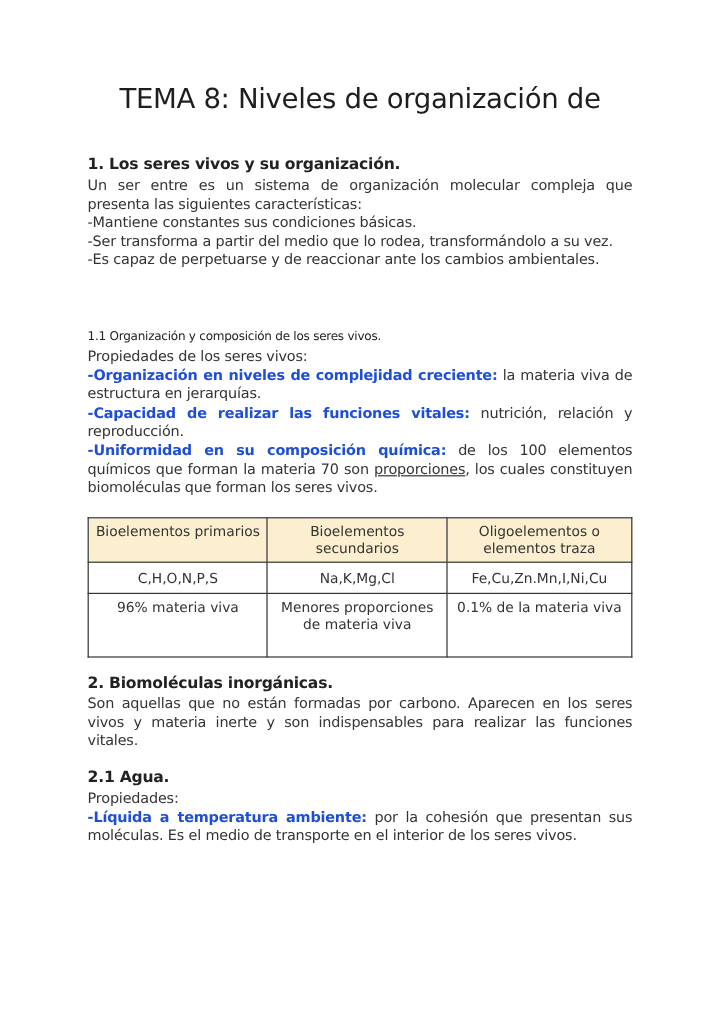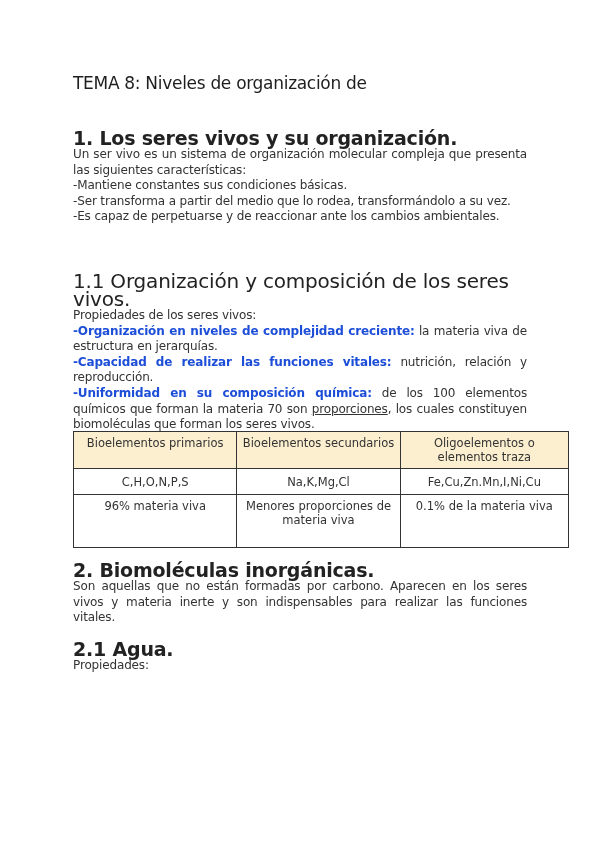--- a/index.html
+++ b/index.html
@@ -1,45 +1,45 @@
 <!DOCTYPE html>
 <html><head>
 <meta charset="utf-8">
 <style>
   html, body { margin: 0; padding: 0; background: #ffffff; }
   body { width: 600px; height: 848px; position: relative; overflow: hidden;
          font-family: "DejaVu Sans", sans-serif; color: #2b2b2b; }
   .page { position: absolute; left: 73px; top: 0; width: 454px; }
-  .title { position: absolute; left: 0; top: 68px; width: 454px; 
-           font-size: 17px; line-height: 30px; font-weight: normal; color: #1e1e1e; letter-spacing: -0.3px; }
-  .h1 { font-size: 19px; font-weight: bold; line-height: 18px; color: #222; margin: 0; letter-spacing: -0.2px; }
-  .h2 { font-size: 20px; font-weight: normal; line-height: 18px; color: #222; margin: 0; letter-spacing: -0.2px; }
+  .title { position: absolute; left: 0; top: 68px; width: 454px; text-align: center;
+           font-size: 23px; line-height: 30px; font-weight: normal; color: #1e1e1e; letter-spacing: -0.3px; }
+  .h1 { font-size: 13px; font-weight: bold; line-height: 18px; color: #222; margin: 0; letter-spacing: -0.2px; }
+  .h2 { font-size: 10px; font-weight: normal; line-height: 18px; color: #222; margin: 0; letter-spacing: -0.2px; }
   .body { font-size: 12px; line-height: 15.6px; color: #333; text-align: justify; margin: 0; letter-spacing: -0.15px; }
   .body b { font-weight: bold; color: #1d4ed8; }
   .u { text-decoration: underline; }
   .sec { position: absolute; left: 0; width: 454px; }
-  table.elems { position: absolute; left: 0; top: 431px; width: 496px; border-collapse: collapse;
+  table.elems { position: absolute; left: 0; top: 431px; width: 454px; border-collapse: collapse;
                 font-size: 11.5px; line-height: 14px; color: #333; }
   table.elems th, table.elems td { border: 1px solid #333; text-align: center; vertical-align: top; padding: 4px 4px; font-weight: normal; }
   table.elems th { background: #fcefd0; height: 28px; }
   table.elems tr.r1 td { height: 17px; vertical-align: middle; }
   table.elems tr.r2 td { height: 44px; margin-top: 48px; }
 </style>
 </head>
 <body>
 
 <div class="page">
 
   <div class="title">
     <div>TEMA 8: Niveles de organización de</div>
   </div>
 
   <div class="sec" style="top:129px;">
     <p class="h1">1. Los seres vivos y su organización.</p>
-    <p class="body">Un ser vivo es un sistema de organización molecular compleja que presenta las siguientes características:</p>
+    <p class="body">Un ser entre es un sistema de organización molecular compleja que presenta las siguientes características:</p>
     <p class="body">-Mantiene constantes sus condiciones básicas.</p>
     <p class="body">-Ser transforma a partir del medio que lo rodea, transformándolo a su vez.</p>
     <p class="body">-Es capaz de perpetuarse y de reaccionar ante los cambios ambientales.</p>
   </div>
 
   <div class="sec" style="top:272px;">
     <p class="h2">1.1 Organización y composición de los seres vivos.</p>
     <p class="body">Propiedades de los seres vivos:</p>
     <p class="body">
       <b>-Organización en niveles de complejidad creciente:</b><span> la materia viva de estructura en jerarquías.</span>
@@ -73,15 +73,18 @@
     </table>
 
   <div class="sec" style="top:561px;">
     <p class="h1">2. Biomoléculas inorgánicas.</p>
     <p class="body">Son aquellas que no están formadas por carbono. Aparecen en los seres vivos y materia inerte y son indispensables para realizar las funciones vitales.</p>
   </div>
 
   <div class="sec" style="top:640px;">
     <p class="h1">2.1 Agua.</p>
     <p class="body">Propiedades:</p>
+    <p class="body">
+      <b>-Líquida a temperatura ambiente:</b><span> por la cohesión que presentan sus moléculas. Es el medio de transporte en el interior de los seres vivos.</span>
+    </p>
   </div>
 
 </div>
 
 </body></html>

